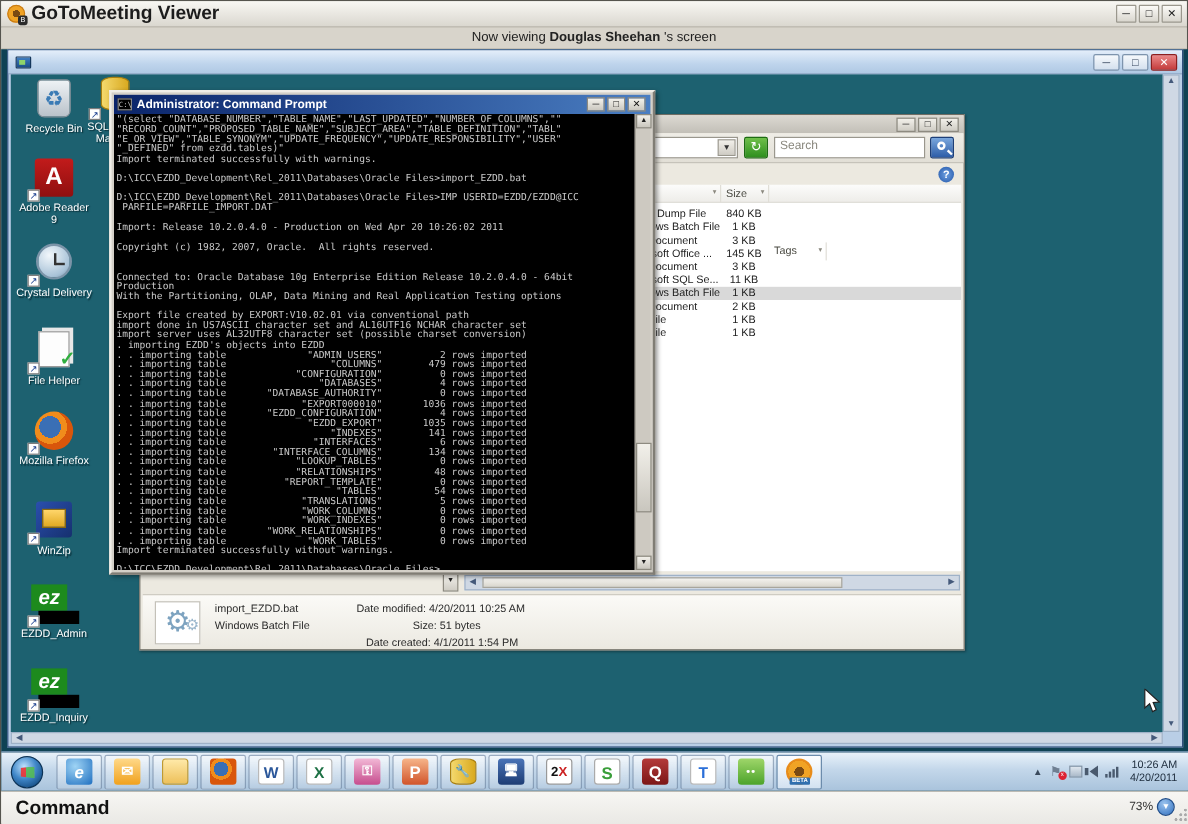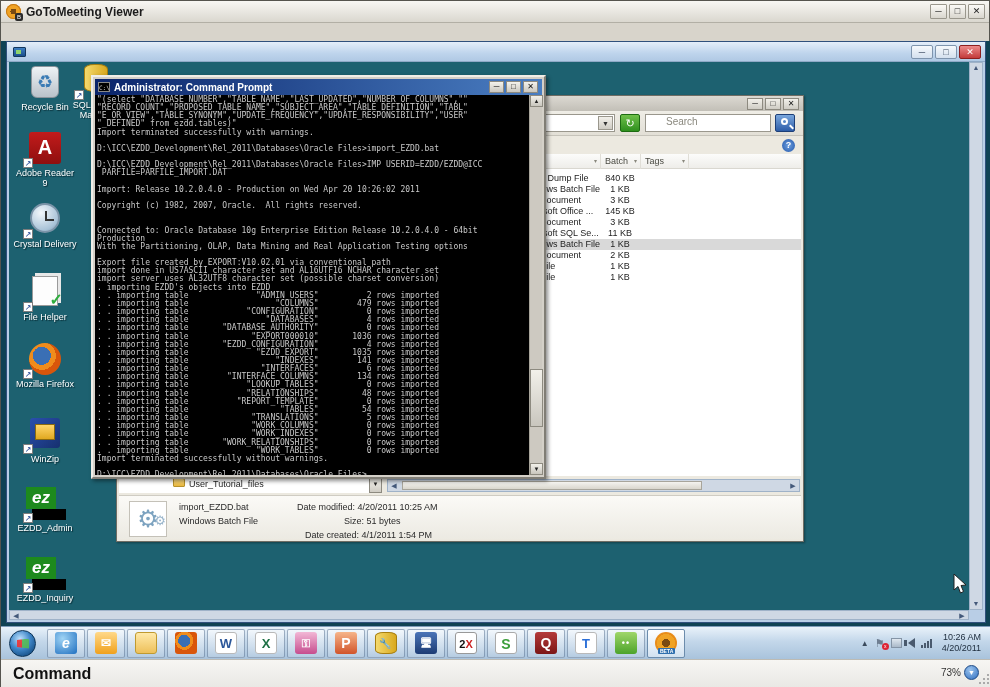--- a/index.html
+++ b/index.html
@@ -6,21 +6,21 @@
   html,body { width:990px; height:687px; font-family:"Liberation Sans", sans-serif; background:#9a9890; overflow:hidden; }
 
   
   #gtm { position:absolute; inset:0; width:990px; height:687px; border:1px solid #55544e; background:#d8d4cb; }
   #gtm-titlebar { position:absolute; left:0; top:0; right:0; height:22px;
     background:linear-gradient(#f8f7f3,#dad7cf); border-bottom:1px solid #b2afa5; display:flex; align-items:center; }
   .daisy { width:15px; height:15px; margin:0 5px 0 5px; border-radius:50%;
     background:radial-gradient(circle at 50% 50%, #7a4a12 0 3px, #f0a325 3px 7px, #e88c1a 7px); box-shadow:0 0 0 1px #c87d14 inset; position:relative;}
   .daisy::after { content:"B"; position:absolute; right:-2px; bottom:-2px; width:8px; height:8px; background:#2b2b2b; color:#fff;
     font-size:6px; line-height:8px; text-align:center; border-radius:2px; }
-  #gtm-title { font-size:12px; font-weight:bold; color:#1c1c1c; }
+  #gtm-title { font-size:16px; font-weight:bold; color:#1c1c1c; }
   .winbtns { margin-left:auto; display:flex; gap:2px; padding-right:4px; }
   .wbtn { width:17px; height:15px; font-size:9px; line-height:13px; text-align:center; color:#222;
     background:linear-gradient(#fbfaf7,#d9d6ce); border:1px solid #9a978d; border-radius:1px; }
   #gtm-infobar { position:absolute; left:0; top:22px; right:0; height:18px; background:#d8d4cb; border-bottom:1px solid #c3bfb5;
     text-align:center; font-size:11px; color:#222; line-height:17px; }
   #gtm-infobar b { font-weight:bold; }
 
   
   #screen { position:absolute; left:0; top:40px; width:990px; height:618px; background:#0f4254; overflow:hidden; }
 
@@ -69,21 +69,21 @@
   
   #exp { position:absolute; left:107px; top:33px; width:688px; height:447px; background:#ece9e0; border:1px solid #6f6d64;
     box-shadow:1px 1px 2px rgba(0,0,0,.35); z-index:2; }
   #exp-titlebar { position:absolute; left:0; top:0; right:0; height:15px; background:linear-gradient(#dcd9d2,#c2bfb7); display:flex; align-items:center; }
   .ebtn { width:16px; height:12px; background:linear-gradient(#f2f0ea,#cfccc4); border:1px solid #8d8a80; font-size:8px; line-height:10px; text-align:center; color:#222; }
   #exp-toolbar { position:absolute; left:0; top:15px; right:0; height:25px; background:linear-gradient(#efede6,#e2dfd6); border-bottom:1px solid #c6c3ba; }
   #addr-combo { position:absolute; left:4px; top:3px; width:494px; height:18px; background:#fff; border:1px solid #9a978d; }
   #addr-drop { position:absolute; right:1px; top:1px; width:15px; height:14px; background:linear-gradient(#f2f0ea,#cfccc4); border:1px solid #9a978d; font-size:7px; text-align:center; line-height:13px; color:#333; }
   #go-btn { position:absolute; left:503px; top:3px; width:20px; height:18px; background:linear-gradient(#6fc04a,#2e8f1e); border:1px solid #1d6b12; border-radius:2px;
     color:#fff; font-size:11px; line-height:16px; text-align:center; }
-  #search-box { position:absolute; left:528px; top:3px; width:126px; height:18px; background:#fff; border:1px solid #9a978d; font-size:10px; color:#8a887e; padding:1px 20px; font-family:"Liberation Sans",sans-serif; }
+  #search-box { position:absolute; left:528px; top:3px; width:126px; height:18px; background:#fff; border:1px solid #9a978d; font-size:10px; color:#8a887e; padding:1px 4px; font-family:"Liberation Sans",sans-serif; }
   #search-btn { position:absolute; left:658px; top:3px; width:20px; height:18px; background:linear-gradient(#7aa7dd,#2d5da8); border:1px solid #1d3f78; border-radius:2px; }
   .mag { position:absolute; left:5px; top:3px; width:7px; height:7px; border:2px solid #fff; border-radius:50%; }
   .mag::after { content:""; position:absolute; left:6px; top:6px; width:5px; height:2px; background:#fff; transform:rotate(45deg); }
   #help-ico { position:absolute; right:8px; top:43px; width:13px; height:13px; border-radius:50%; background:radial-gradient(#6ea0e0,#2255a8); color:#fff; font-size:9px; font-weight:bold; text-align:center; line-height:13px; }
 
   #file-pane { position:absolute; left:2px; top:58px; right:2px; height:322px; background:#fff; overflow:hidden; }
   #col-hdr { position:absolute; left:0; top:0; right:0; height:15px; background:linear-gradient(#fcfcfb,#eeede9); border-bottom:1px solid #d9d7d0; font-size:9px; color:#4a4a42; }
   .col { position:absolute; top:0; height:15px; line-height:15px; padding-left:4px; border-right:1px solid #e0ded7; }
   .col .cdrop { float:right; font-size:6px; color:#8a887e; padding:0 3px; }
   .rows { position:absolute; left:0; top:17px; right:0; bottom:0; font-size:9px; color:#1d1d1d; }
@@ -184,20 +184,21 @@
   <div id="gtm-titlebar">
     <div class="daisy"></div>
     <span id="gtm-title">GoToMeeting Viewer</span>
     <div class="winbtns">
       <div class="wbtn">─</div>
       <div class="wbtn">□</div>
       <div class="wbtn">✕</div>
     </div>
   </div>
 
+  <div id="gtm-infobar"><span>Now viewing </span><b>Douglas Sheehan</b><span> 's screen</span></div>
 
   <div id="screen">
 
     <div id="rdp">
       <div id="rdp-titlebar">
         <div class="rdp-ico"></div>
         <div class="winbtns">
           <div class="rdp-btn">─</div>
           <div class="rdp-btn">□</div>
           <div class="rdp-btn close">✕</div>
@@ -292,22 +293,22 @@
             <div id="search-btn">
                 <div class="mag"></div>
               </div>
           </div>
           <div id="help-ico">?</div>
 
           <div id="file-pane">
             <div id="col-hdr">
               <div class="col" style="left:333px; width:67px;"><span>Date modified</span><span class="cdrop">▾</span></div>
               <div class="col" style="left:400px; width:82px;"><span>Type</span><span class="cdrop">▾</span></div>
-              <div class="col" style="left:482px; width:40px;"><span>Batch</span><span class="cdrop">▾</span></div>
-              <div class="col" style="left:522px; width:48px;"><span>Tags</span><span class="cdrop">▾</span></div>
+              <div class="col" style="left:482px; width:40px;"><span>Size</span><span class="cdrop">▾</span></div>
+              <div class="col" style="left:522px; width:48px;margin-top:48px;"><span>Tags</span><span class="cdrop">▾</span></div>
             </div>
             <div class="rows">
               <div class="frow" style="top:2px;">
                   <span class="fcell fc-date">8/10/2010 11:18...</span>
                   <span class="fcell fc-type">Crash Dump File</span>
                   <span class="fcell fc-size">840 KB</span>
                 </div>
               <div class="frow" style="top:13px;">
                   <span class="fcell fc-date">4/29/2010 10:16...</span>
                   <span class="fcell fc-type">Windows Batch File</span>
@@ -350,21 +351,20 @@
                   <span class="fcell fc-size">1 KB</span>
                 </div>
               <div class="frow" style="top:101px;">
                   <span class="fcell fc-date">4/29/2010 10:18...</span>
                   <span class="fcell fc-type">DAT File</span>
                   <span class="fcell fc-size">1 KB</span>
                 </div>
             </div>
           </div>
 
-          <div id="tree-strip"><span class="folder-ico"></span><span>User_Tutorial_files</span></div>
           <div id="tree-vsb" class="ebtn" style="position:absolute; font-size:6px;">▼</div>
           <div id="exp-hscroll" class="sb">
             <span class="sb-arrow" style="left:0; top:1px;">◀</span>
             <div id="exp-hthumb"></div>
             <span class="sb-arrow" style="right:0; top:1px;">▶</span>
           </div>
 
           <div id="details">
             <div id="det-ico">⚙<span>⚙</span></div>
             <div class="det-line" style="left:60px; top:6px;">import_EZDD.bat</div>

